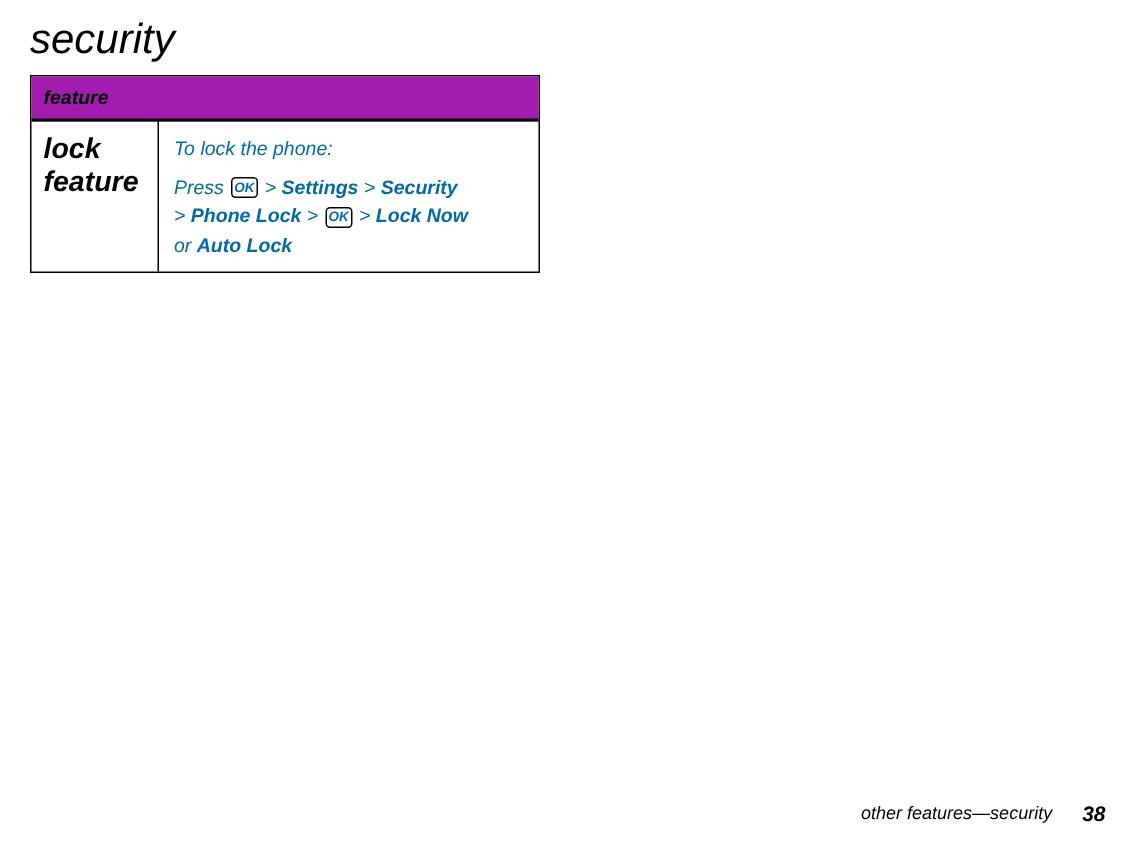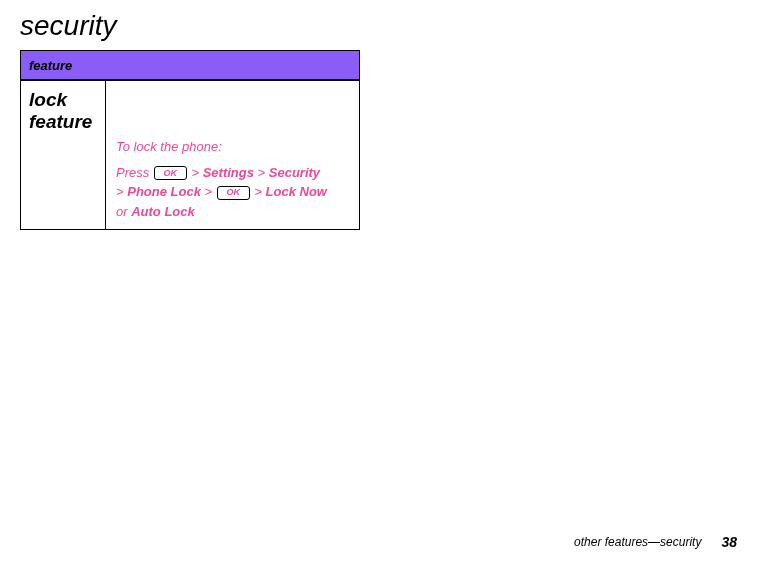--- a/index.html
+++ b/index.html
@@ -20,21 +20,21 @@
       padding: 10px 20px 8px 20px;
     }
 
     .table-container {
       margin: 0 20px;
       border: 1.5px solid #000000;
       width: 340px;
     }
 
     .table-header {
-      background: #8b5cf6;
+      background: #a21caf;
       border-bottom: 2.5px solid #000000;
       padding: 5px 8px;
     }
 
     .table-header span {
       font-weight: bold;
       font-size: 13px;
       color: #000000;
     }
 
@@ -53,44 +53,43 @@
     .col-feature span {
       font-weight: bold;
       font-size: 19px;
       color: #000000;
     }
 
     .col-description {
       padding: 8px 10px;
       flex: 1;
       font-size: 13px;
-      color: #ec4899;
+      color: #0369a1;
       line-height: 1.5;
-      margin-top: 48px;
     }
 
     .col-description p {
       margin-bottom: 6px;
     }
 
     .col-description p:last-child {
       margin-bottom: 0;
     }
 
     .bold-text {
       font-weight: bold;
     }
 
     .key-icon {
       display: inline-flex;
       align-items: center;
       justify-content: center;
       border: 1.5px solid #000;
       border-radius: 3px;
-      width: 33px;
+      width: 18px;
       height: 14px;
       font-size: 9px;
       font-weight: bold;
       vertical-align: middle;
       line-height: 1;
       margin: 0 1px;
     }
 
     .footer-text {
       position: absolute;

